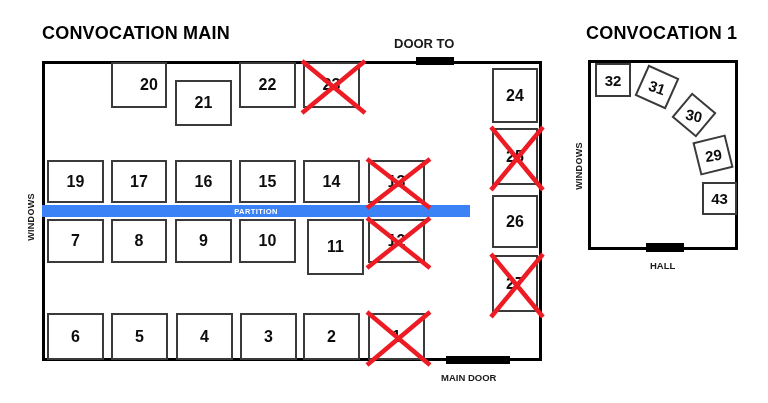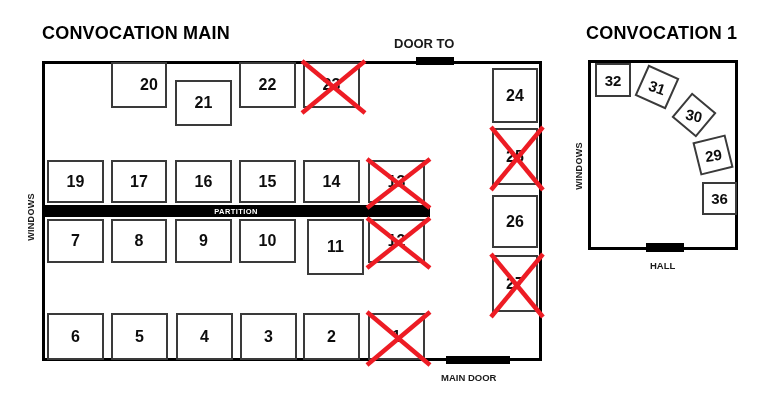--- a/index.html
+++ b/index.html
@@ -16,21 +16,21 @@
   .booth .num { font-size:16px; font-weight:bold; color:#0d0d0d; line-height:1; }
   .room1-booth .num { font-size:15px; }
   .cross { position:absolute; pointer-events:none; }
   .doorbar { position:absolute; background:#000; }
   .small-label { position:absolute; font-size:9.5px; font-weight:bold; color:#1a1a1a; white-space:nowrap; }
   .vlabel {
     position:absolute; font-size:9px; font-weight:bold; color:#1a1a1a; white-space:nowrap;
     transform:translate(-50%,-50%) rotate(-90deg); letter-spacing:.3px;
   }
   .partition {
-    position:absolute; left:42px; top:205px; width:388px; height:12px; background:#000000;
+    position:absolute; left:42px; top:205px; width:428px; height:12px; background:#3b82f6;
     display:flex; align-items:center; justify-content:center;
   }
   .partition span { color:#fff; font-size:7.5px; font-weight:bold; letter-spacing:.4px; }
 </style>
 </head>
 <body>
 
 <div class="canvas">
 
   <div class="title" style="left:42px; top:23px;">CONVOCATION MAIN</div>
@@ -163,15 +163,15 @@
     <div class="booth room1-booth" style="left: 640px; top: 70px; width: 34px; height: 34px; border-color: rgb(58, 58, 58); transform: rotate(24deg);">
       <span class="num" style="transform: rotate(-5deg);">31</span>
     </div>
     <div class="booth room1-booth" style="left: 678px; top: 99px; width: 32px; height: 32px; border-color: rgb(58, 58, 58); transform: rotate(40deg);">
       <span class="num" style="transform: rotate(-28deg);">30</span>
     </div>
     <div class="booth room1-booth" style="left: 696px; top: 138px; width: 34px; height: 34px; border-color: rgb(58, 58, 58); transform: rotate(-14deg);">
       <span class="num" style="transform: rotate(6deg);">29</span>
     </div>
     <div class="booth room1-booth" style="left: 702px; top: 182px; width: 35px; height: 33px; border-color: rgb(58, 58, 58);">
-      <span class="num">36</span>
+      <span class="num">43</span>
     </div>
   </div>
 
 </body></html>

